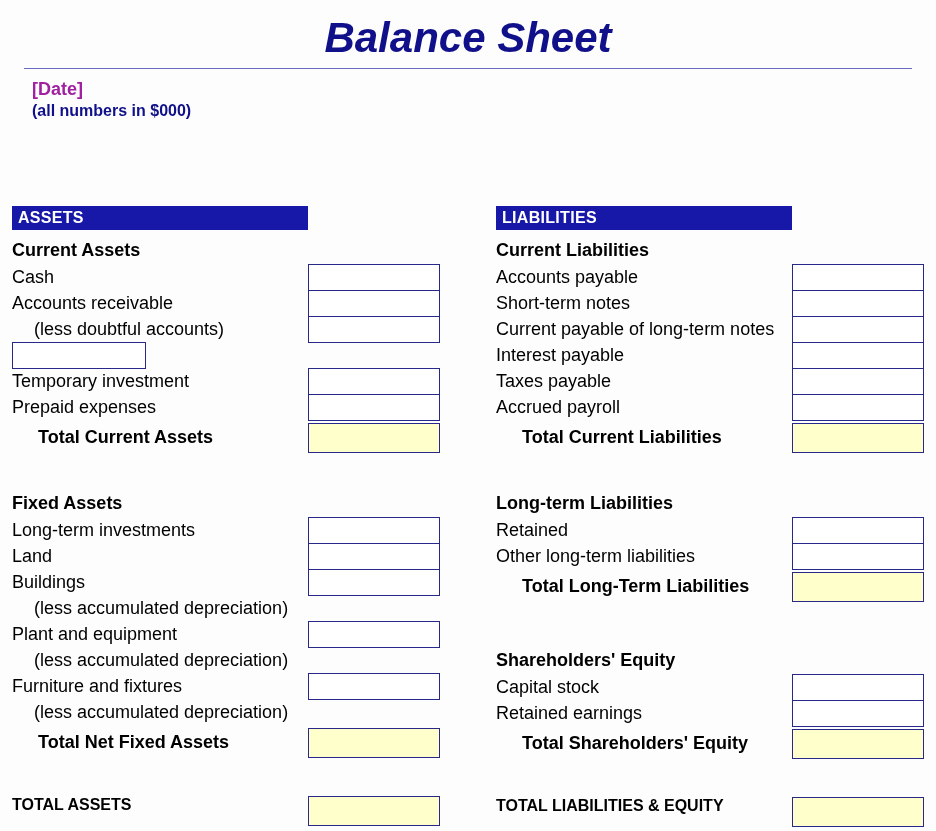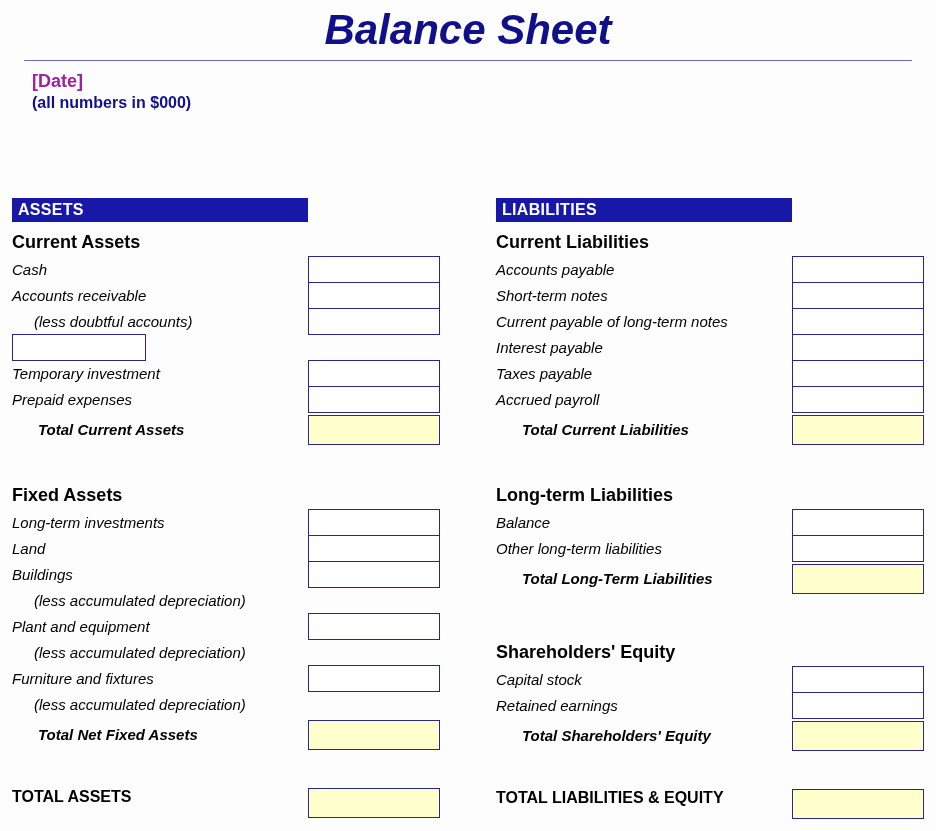--- a/index.html
+++ b/index.html
@@ -14,21 +14,21 @@
     width: 936px;
     padding: 0 6px 40px 6px;
   }
   .title {
     text-align: center;
     font-size: 42px;
     font-weight: bold;
     font-style: italic;
     color: #10108a;
     font-family: Arial, Helvetica, sans-serif;
-    padding: 6px 0 6px 0;
+    padding: 14px 0 6px 0;
   }
   .hr {
     border: none;
     border-top: 1px solid #6a6ac2;
     margin: 0 18px 10px 18px;
   }
   .meta {
     padding-left: 26px;
   }
   .date {
@@ -67,25 +67,24 @@
     margin-top: 10px;
     margin-bottom: 4px;
   }
   .row {
     display: flex;
     align-items: stretch;
     height: 26px;
   }
   .row .label {
     flex: 0 0 296px;
-    font-size: 15px;
+    font-size: 18px;
     display: flex;
     align-items: center;
     padding-bottom: 1px;
-    font-style: italic;
   }
   .row .cell {
     width: 134px;
     border: 1px solid #28288a;
     display: flex;
     align-items: center;
     justify-content: flex-end;
     padding: 0 4px;
     font-size: 14px;
     background: #fff;
@@ -253,21 +252,21 @@
       <div class="row totalrow">
         <div class="label total-label">Total Current Liabilities</div>
         <div class="cell"></div>
       </div>
 
       <div style="height:28px"></div>
 
       <div class="subhead">Long-term Liabilities</div>
       <div>
           <div class="row">
-            <div class="label">Balance</div>
+            <div class="label">Retained</div>
             <div class="cell"></div>
           </div>
           <div class="row">
             <div class="label">Other long-term liabilities</div>
             <div class="cell"></div>
           </div>
         </div>
       <div class="row totalrow">
         <div class="label total-label">Total Long-Term Liabilities</div>
         <div class="cell"></div>

